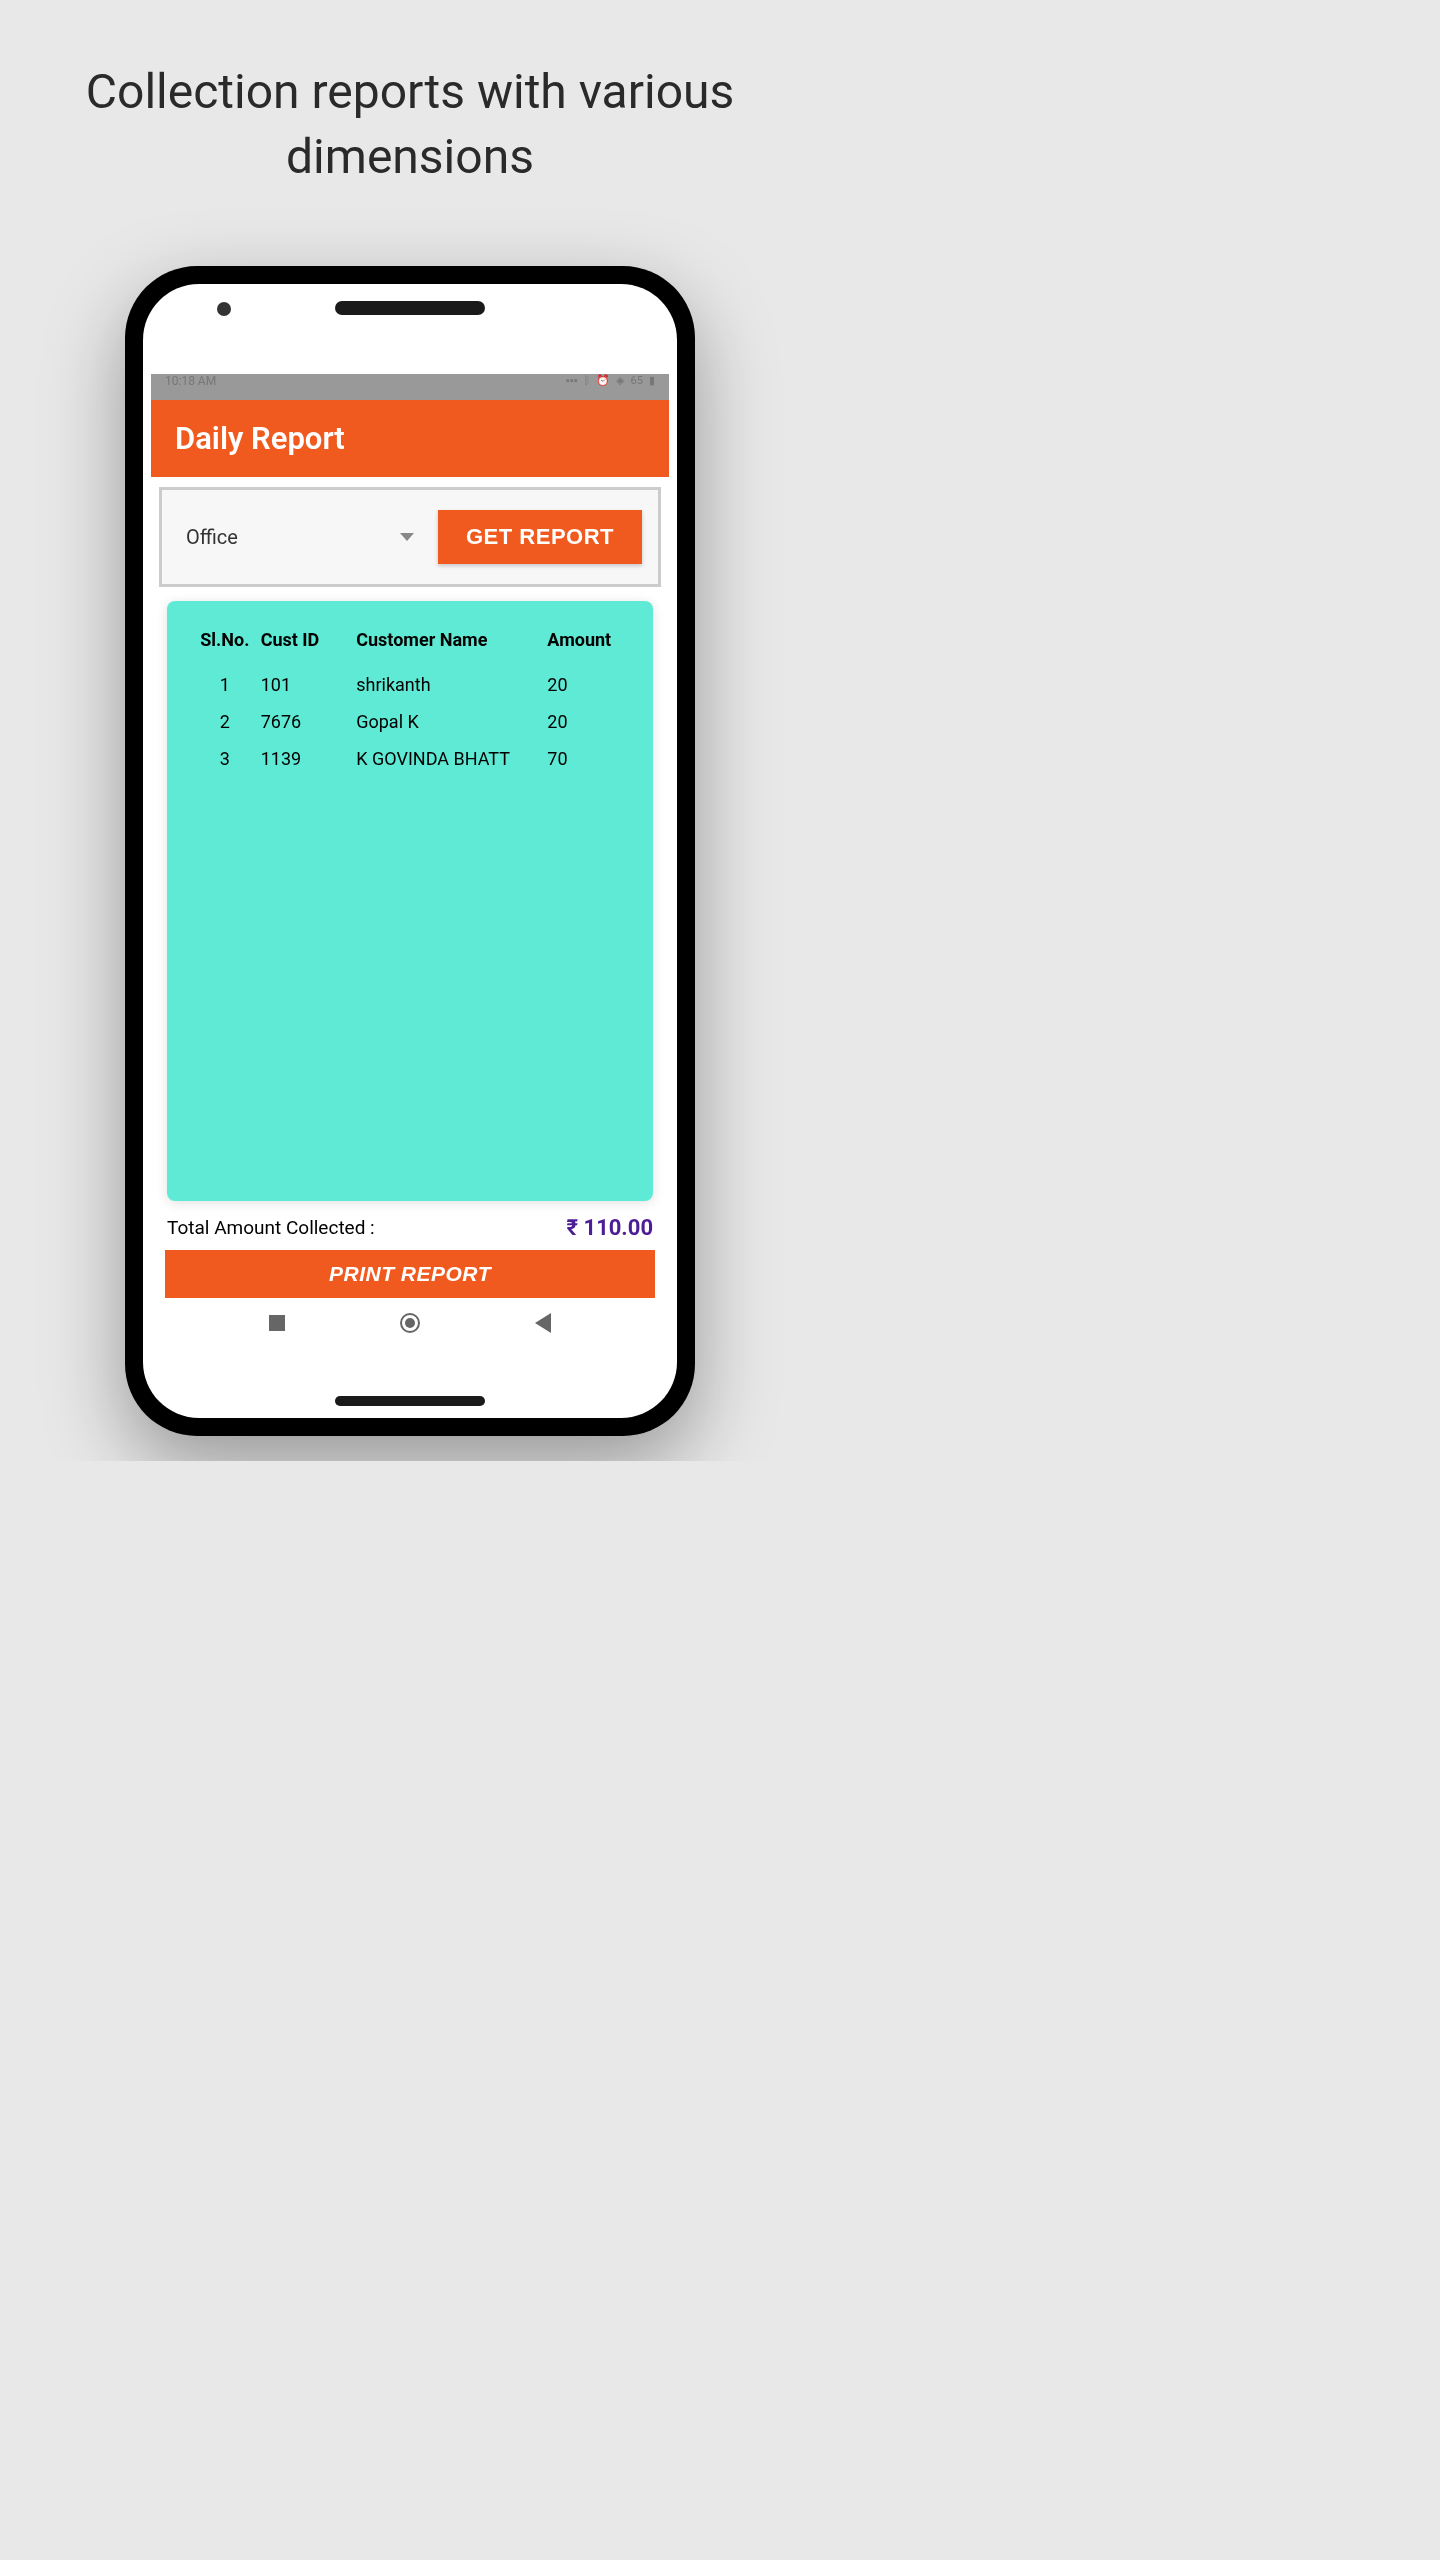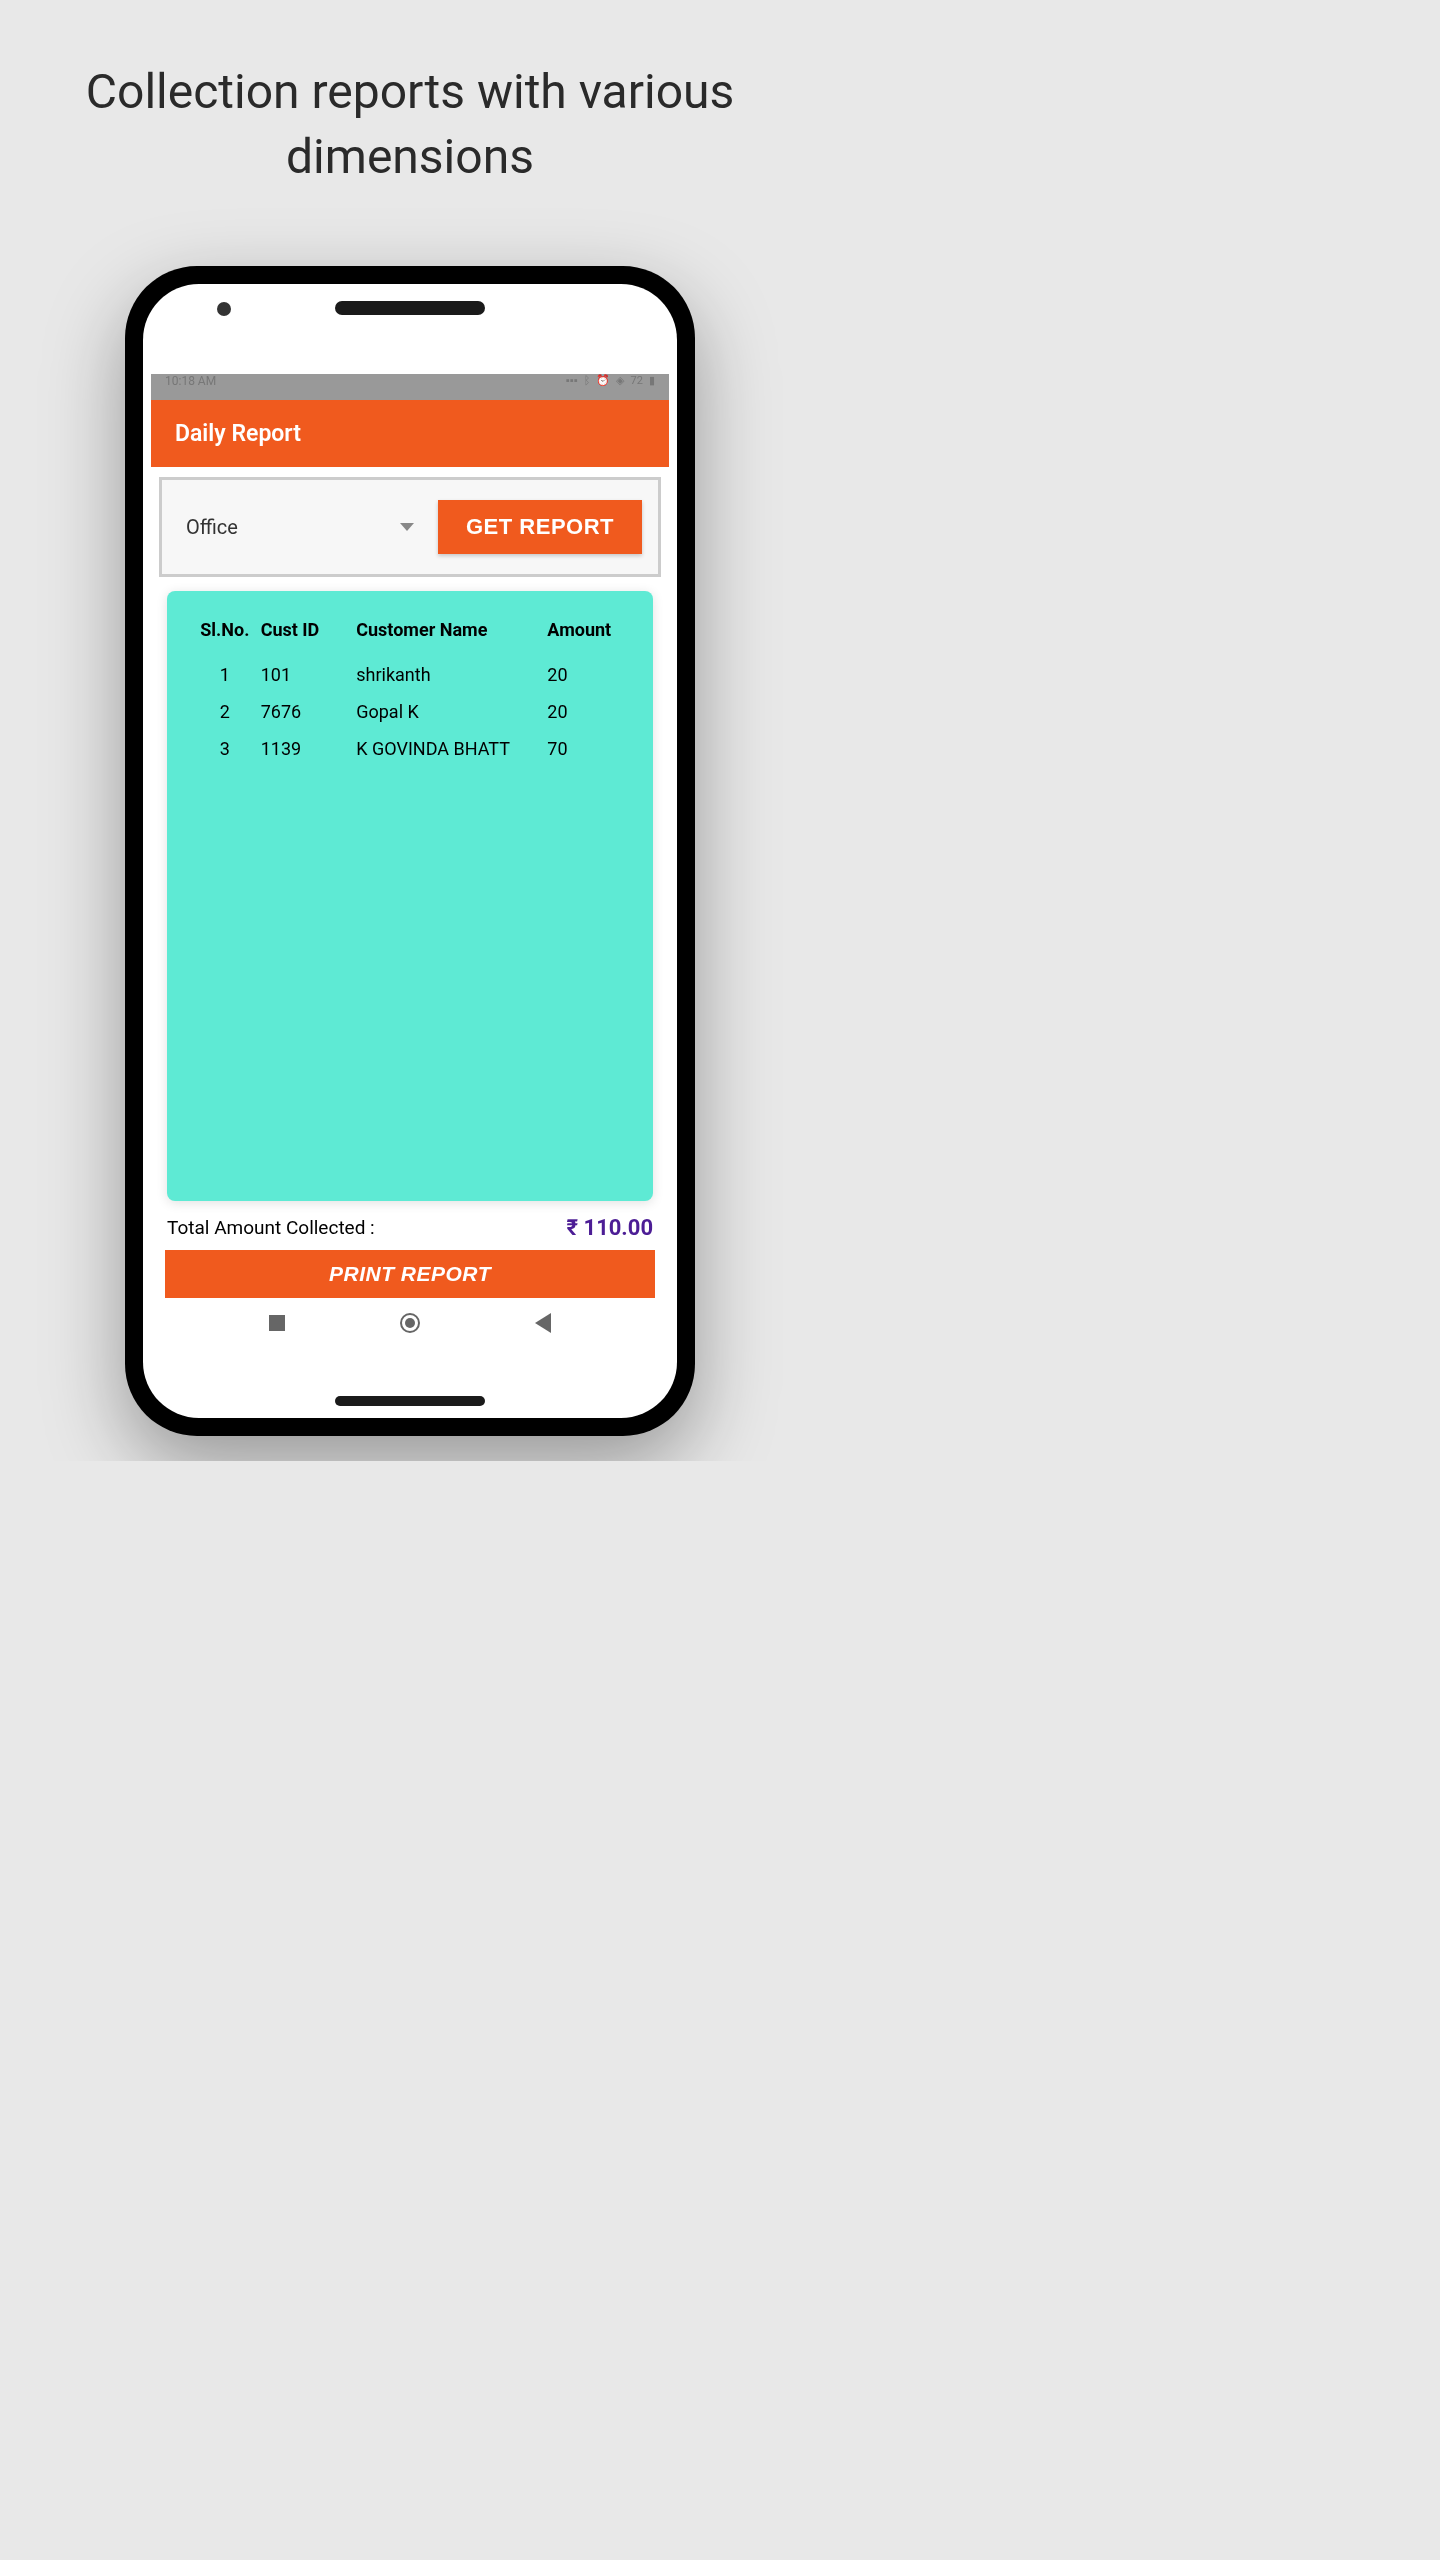--- a/index.html
+++ b/index.html
@@ -108,21 +108,21 @@
       display: flex;
       gap: 6px;
       align-items: center;
       font-size: 11px;
     }
     
     .app-bar {
       background: #f05a1e;
       color: #fff;
       padding: 20px 24px;
-      font-size: 23px;
+      font-size: 31px;
       font-weight: 600;
     }
     
     .content {
       flex: 1;
       background: #fff;
       display: flex;
       flex-direction: column;
       padding: 10px 8px 0;
     }
@@ -289,21 +289,21 @@
   <div class="phone-inner">
     <div class="screen">
 
       <div class="status-bar">
         <span>10:18 AM</span>
         <div class="status-right">
           <span>▪▪▪</span>
           <span>ᛒ</span>
           <span>⏰</span>
           <span>◈</span>
-          <span>72</span>
+          <span>65</span>
           <span>▮</span>
         </div>
       </div>
 
       <div class="app-bar">
         <span>Daily Report</span>
       </div>
 
       <div class="content">
 

